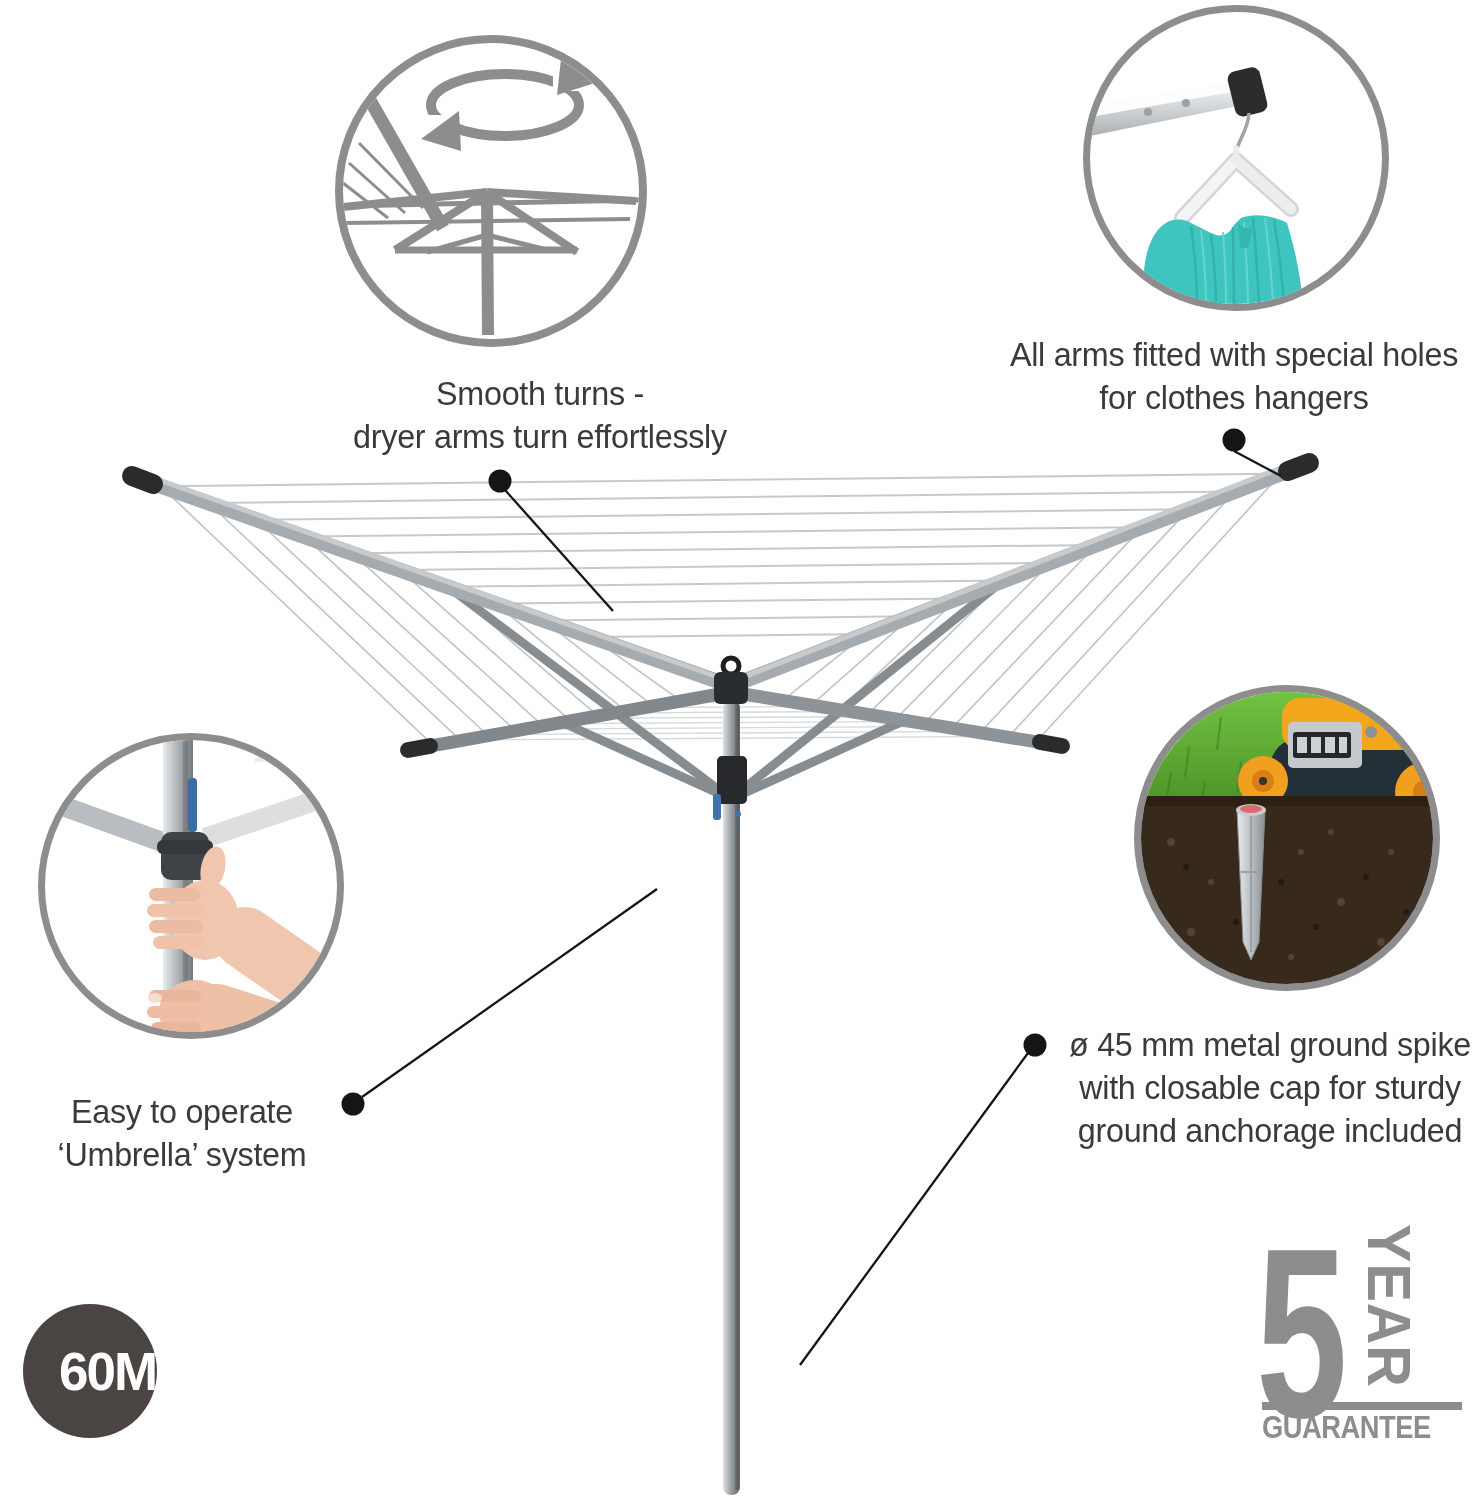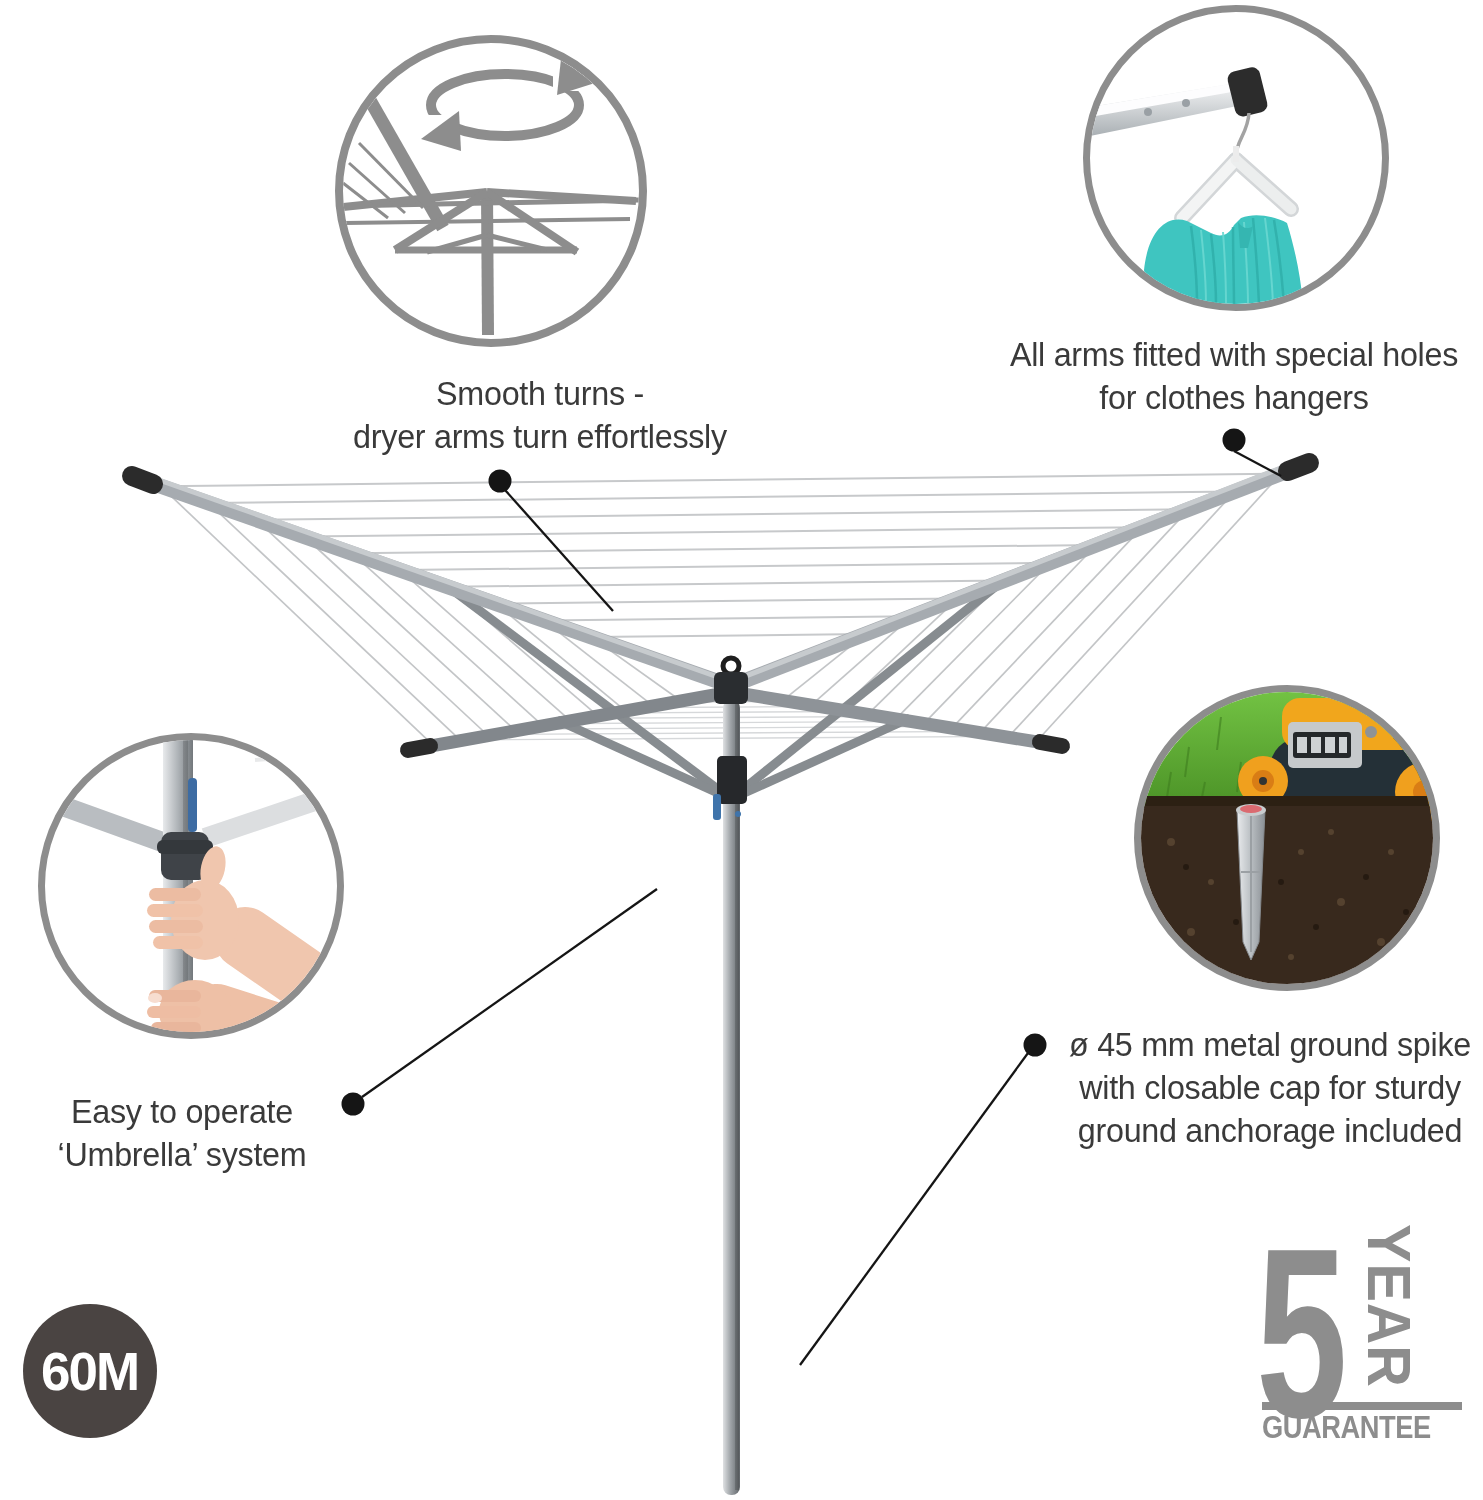--- a/index.html
+++ b/index.html
@@ -9,21 +9,21 @@
   html,body{margin:0;padding:0;background:#ffffff;}
   .stage{position:relative;width:1483px;height:1500px;background:#fff;overflow:hidden;
          font-family:"Liberation Sans",sans-serif;}
   .caption{position:absolute;text-align:center;color:var(--text);font-size:34px;line-height:43px;
            transform:scaleX(.95);transform-origin:center top;letter-spacing:-.3px;}
   .circle{position:absolute;border:7px solid var(--gray);border-radius:50%;background:#fff;overflow:hidden;}
   .circle svg{display:block;}
   #main-svg{position:absolute;left:0;top:0;z-index:1;}
   .overlay{z-index:2;}
   .badge-60m{position:absolute;left:23px;top:1304px;width:134px;height:134px;border-radius:50%;
-             background:var(--badge_bg);display:flex;align-items:center;justify-content:center;z-index:3;}
+             background:var(--badge_bg);display:flex;align-items:center;justify-content:flex-end;z-index:3;}
   .badge-60m span{color:var(--badge_text);font-size:54px;font-weight:700;letter-spacing:-2px;transform:scaleX(.98);}
   .g5{position:absolute;left:1256px;top:1212px;color:var(--gray);font-weight:700;font-size:242px;line-height:1;
       transform:scaleX(.68);transform-origin:left top;z-index:3;}
   .gyear{position:absolute;left:1420px;top:1224px;color:var(--gray);font-weight:700;font-size:62px;line-height:1;
          letter-spacing:1px;transform:rotate(90deg) scaleX(.93);transform-origin:left top;white-space:nowrap;z-index:3;}
   .gbar{position:absolute;left:1262px;top:1402px;width:200px;height:8px;background:var(--gray);z-index:3;}
   .glabel{position:absolute;left:1262px;top:1410px;color:var(--gray);font-weight:700;font-size:31px;
           transform:scaleX(.88);transform-origin:left top;letter-spacing:-.5px;white-space:nowrap;z-index:3;}
 </style>
 </head>

